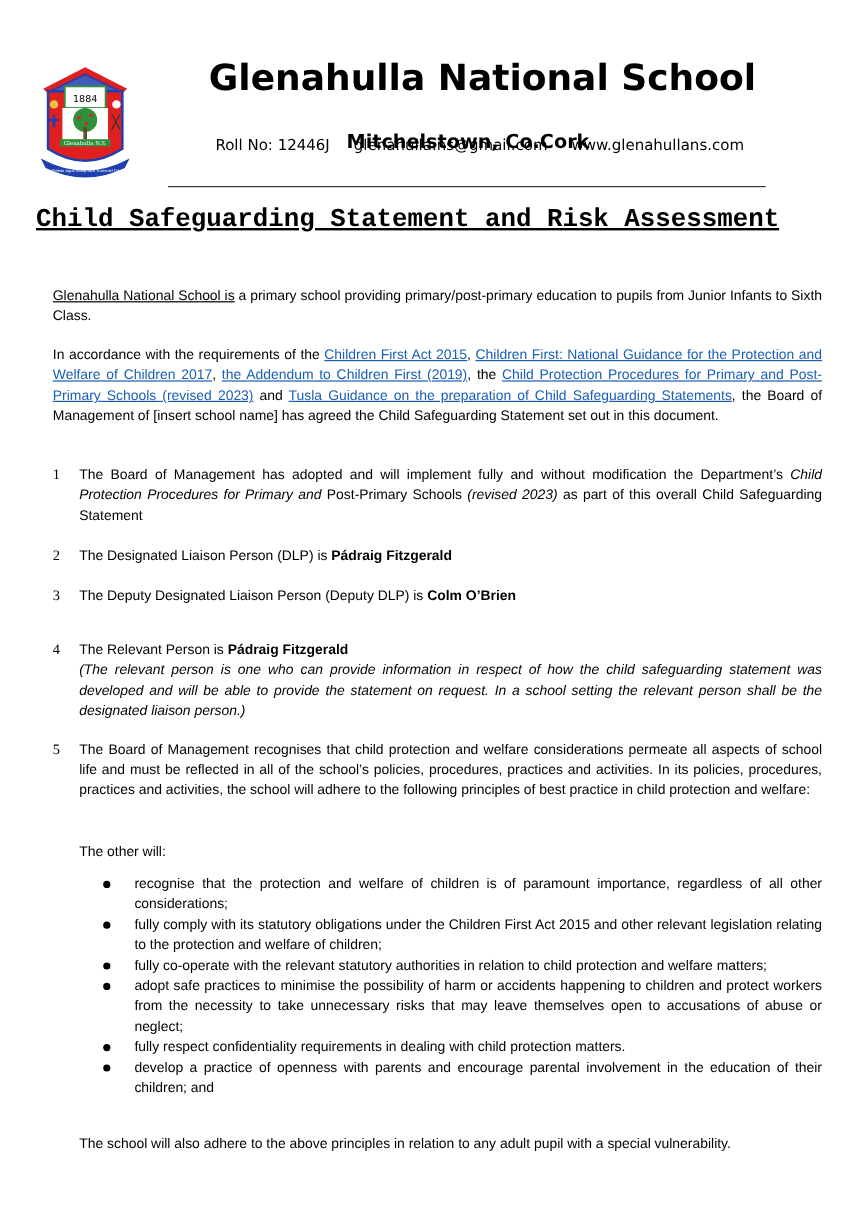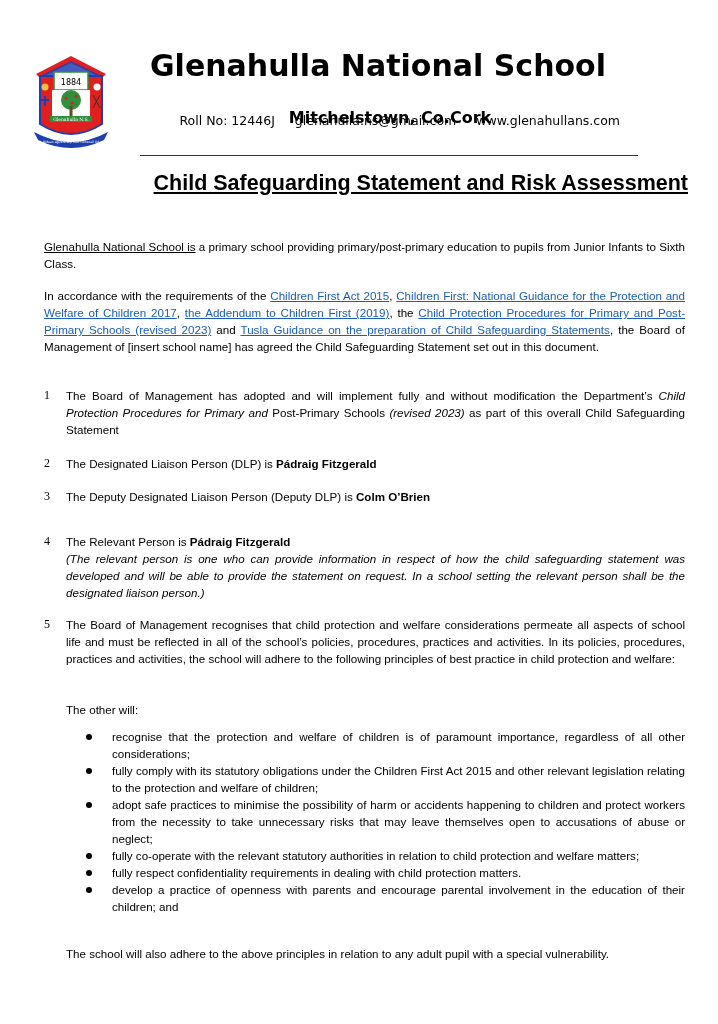--- a/index.html
+++ b/index.html
@@ -1,31 +1,31 @@
 <!DOCTYPE html>
 <html><head>
 <meta charset="utf-8">
 <style>
   html, body { margin: 0; padding: 0; background: #ffffff; }
   body { width: 718px; height: 1024px; position: relative; overflow: hidden; color: #000; }
   .page { position: absolute; left: 0; top: 0; width: 718px; height: 888px; }
 
   .logo { position: absolute; left: 30px; top: 52px; width: 82px; height: 98px; }
 
-  .school-name { position: absolute; left: 150px; top: 46px; width: 480px; text-align: left;
+  .school-name { position: absolute; left: 150px; top: 46px; width: 480px; text-align: right;
     font-family: "DejaVu Sans", sans-serif; font-weight: bold; font-size: 30px; letter-spacing: 0px; line-height: 40px; }
   .school-loc { position: absolute; left: 150px; top: 88px; width: 480px; text-align: center;
     font-family: "DejaVu Sans", sans-serif; font-weight: bold; font-size: 16px; line-height: 22px; margin-top: 19px; }
   .contact { position: absolute; left: 150px; top: 112px; width: 480px; text-align: right;
     font-family: "DejaVu Sans", sans-serif; font-size: 12.5px; line-height: 18px; white-space: pre; }
   .contact span { margin: 0 10px; }
   .rule { position: absolute; left: 140px; top: 155px; width: 498px; height: 1px; background: #333; }
 
-  .doc-title { position: absolute; left: 30px; top: 168px; width: 658px; text-align: right;
-    font-family: Liberation Sans, sans-serif; font-weight: bold; font-size: 21.5px; line-height: 30px;
+  .doc-title { position: absolute; left: 30px; top: 168px; width: 658px; text-align: left;
+    font-family: Liberation Mono, monospace; font-weight: bold; font-size: 21.5px; line-height: 30px;
     text-decoration: underline; }
 
   .body-text { position: absolute; left: 44px; width: 641px;
     font-family: "Liberation Sans", sans-serif; font-size: 11.6px; line-height: 17px; text-align: justify; }
 
   .h2 { position: absolute; left: 44px; top: 206px;
     font-family: "Liberation Sans", sans-serif; font-weight: bold; font-size: 15.5px; line-height: 22px; }
 
   a.link { color: #1a5fb4; text-decoration: underline; }
   .u { text-decoration: underline; }
@@ -94,20 +94,20 @@
   <div class="item" style="top:533px;"><span>The Relevant Person is </span><b>Pádraig Fitzgerald</b><br><i>(The relevant person is one who can provide information in respect of how the child safeguarding statement was developed and will be able to provide the statement on request. In a school setting the relevant person shall be the designated liaison person.)</i></div>
 
   <div class="num" style="top:616px;">5</div>
   <div class="item" style="top:616px;"><span>The Board of Management recognises that child protection and welfare considerations permeate all aspects of school life and must be reflected in all of the school’s policies, procedures, practices and activities. In its policies, procedures, practices and activities, the school will adhere to the following principles of best practice in child protection and welfare:</span></div>
 
   <div class="item" style="top:701px;">The other will:</div>
 
   <ul class="bullet-list" style="top:728px;">
     <li><span class="dot"></span><span>recognise that the protection and welfare of children is of paramount importance, regardless of all other considerations;</span></li>
     <li><span class="dot"></span><span>fully comply with its statutory obligations under the Children First Act 2015 and other relevant legislation relating to the protection and welfare of children;</span></li>
+    <li><span class="dot"></span><span>fully co-operate with the relevant statutory authorities in relation to child protection and welfare matters;</span></li>
     <li><span class="dot"></span><span>adopt safe practices to minimise the possibility of harm or accidents happening to children and protect workers from the necessity to take unnecessary risks that may leave themselves open to accusations of abuse or neglect;</span></li>
-    <li><span class="dot"></span><span>fully co-operate with the relevant statutory authorities in relation to child protection and welfare matters;</span></li>
     <li><span class="dot"></span><span>fully respect confidentiality requirements in dealing with child protection matters.</span></li>
     <li><span class="dot"></span><span>develop a practice of openness with parents and encourage parental involvement in the education of their children; and</span></li>
   </ul>
 
   <div class="item" style="top:945px;">The school will also adhere to the above principles in relation to any adult pupil with a special vulnerability.</div>
 </div>
 
 </body></html>

